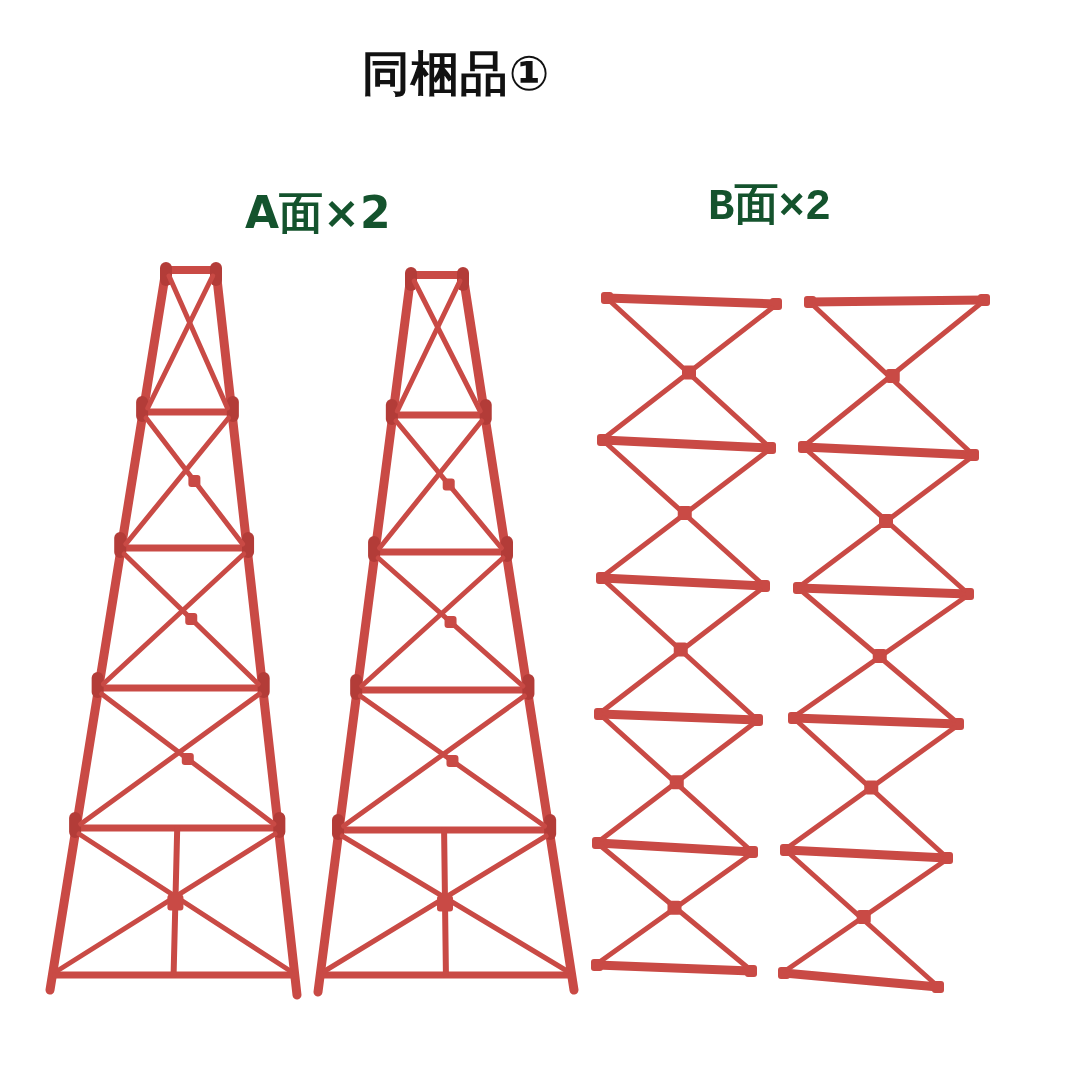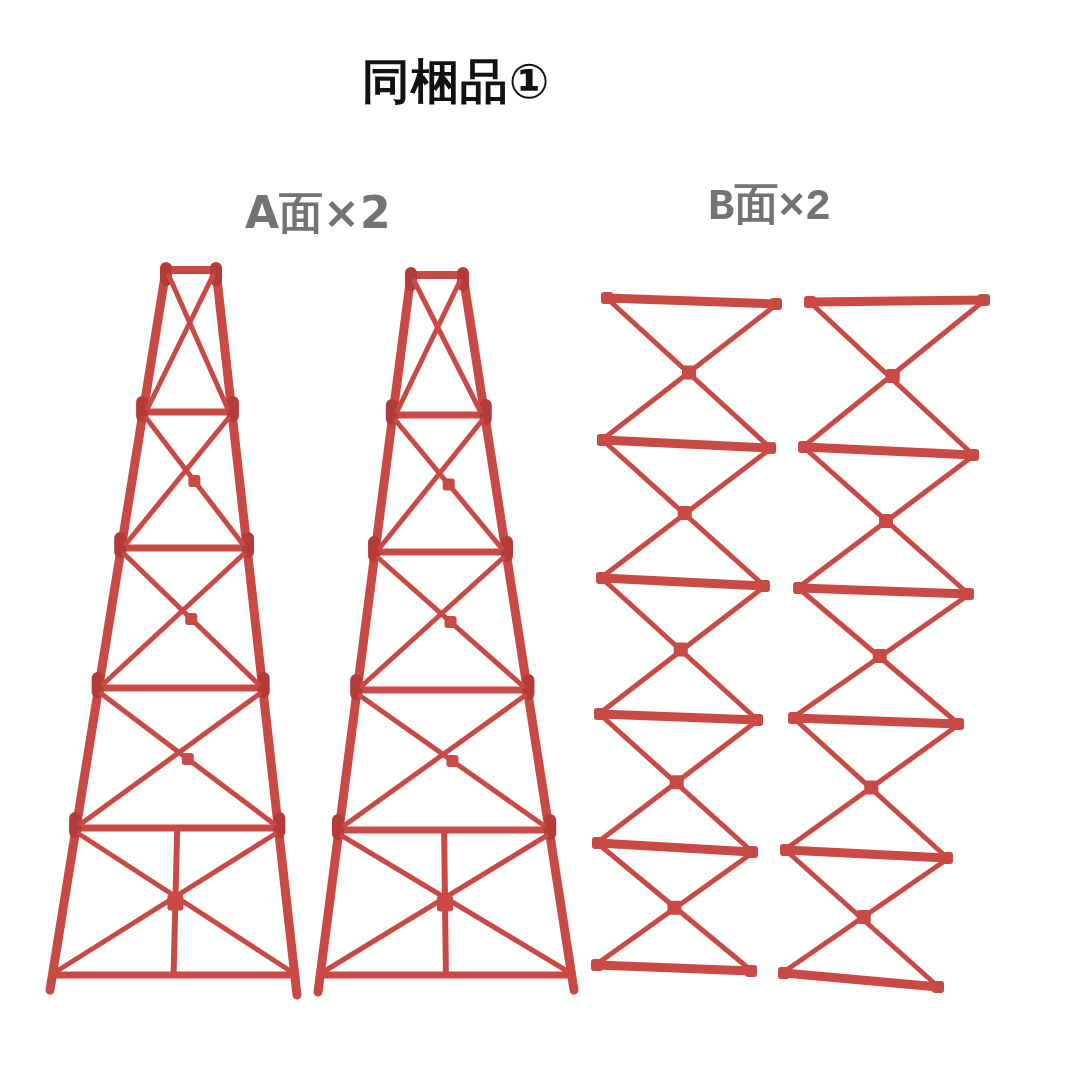--- a/index.html
+++ b/index.html
@@ -1,20 +1,20 @@
 <!DOCTYPE html>
 <html><head>
 <meta charset="utf-8">
 <style>
   html, body { margin: 0; padding: 0; background: #ffffff; }
   body { width: 1080px; height: 1080px; position: relative; overflow: hidden;
          font-family: "DejaVu Sans", "Liberation Sans", sans-serif; }
-  .title { position: absolute; left: 0; width: 912px; top: 50px; text-align: center;
+  .title { position: absolute; left: 0; width: 912px; top: 42px; text-align: center;
            font-size: 48px; font-weight: bold; color: #111; letter-spacing: 1px; }
-  .label { position: absolute; font-size: 44px; font-weight: bold; color: #737373; white-space: nowrap; }
+  .label { position: absolute; font-size: 44px; font-weight: bold; color: #14532d; white-space: nowrap; }
   #label-a { left: 245px; top: 184px; }
   #label-b { left: 708px; top: 175px; font-family: Liberation Mono, monospace; }
   svg#parts { position: absolute; left: 0; top: 0; }
 </style>
 </head>
 <body>
 
 <div class="title">同梱品①</div>
 <div class="label" id="label-a">A面×2</div>
 <div class="label" id="label-b">B面×2</div>

